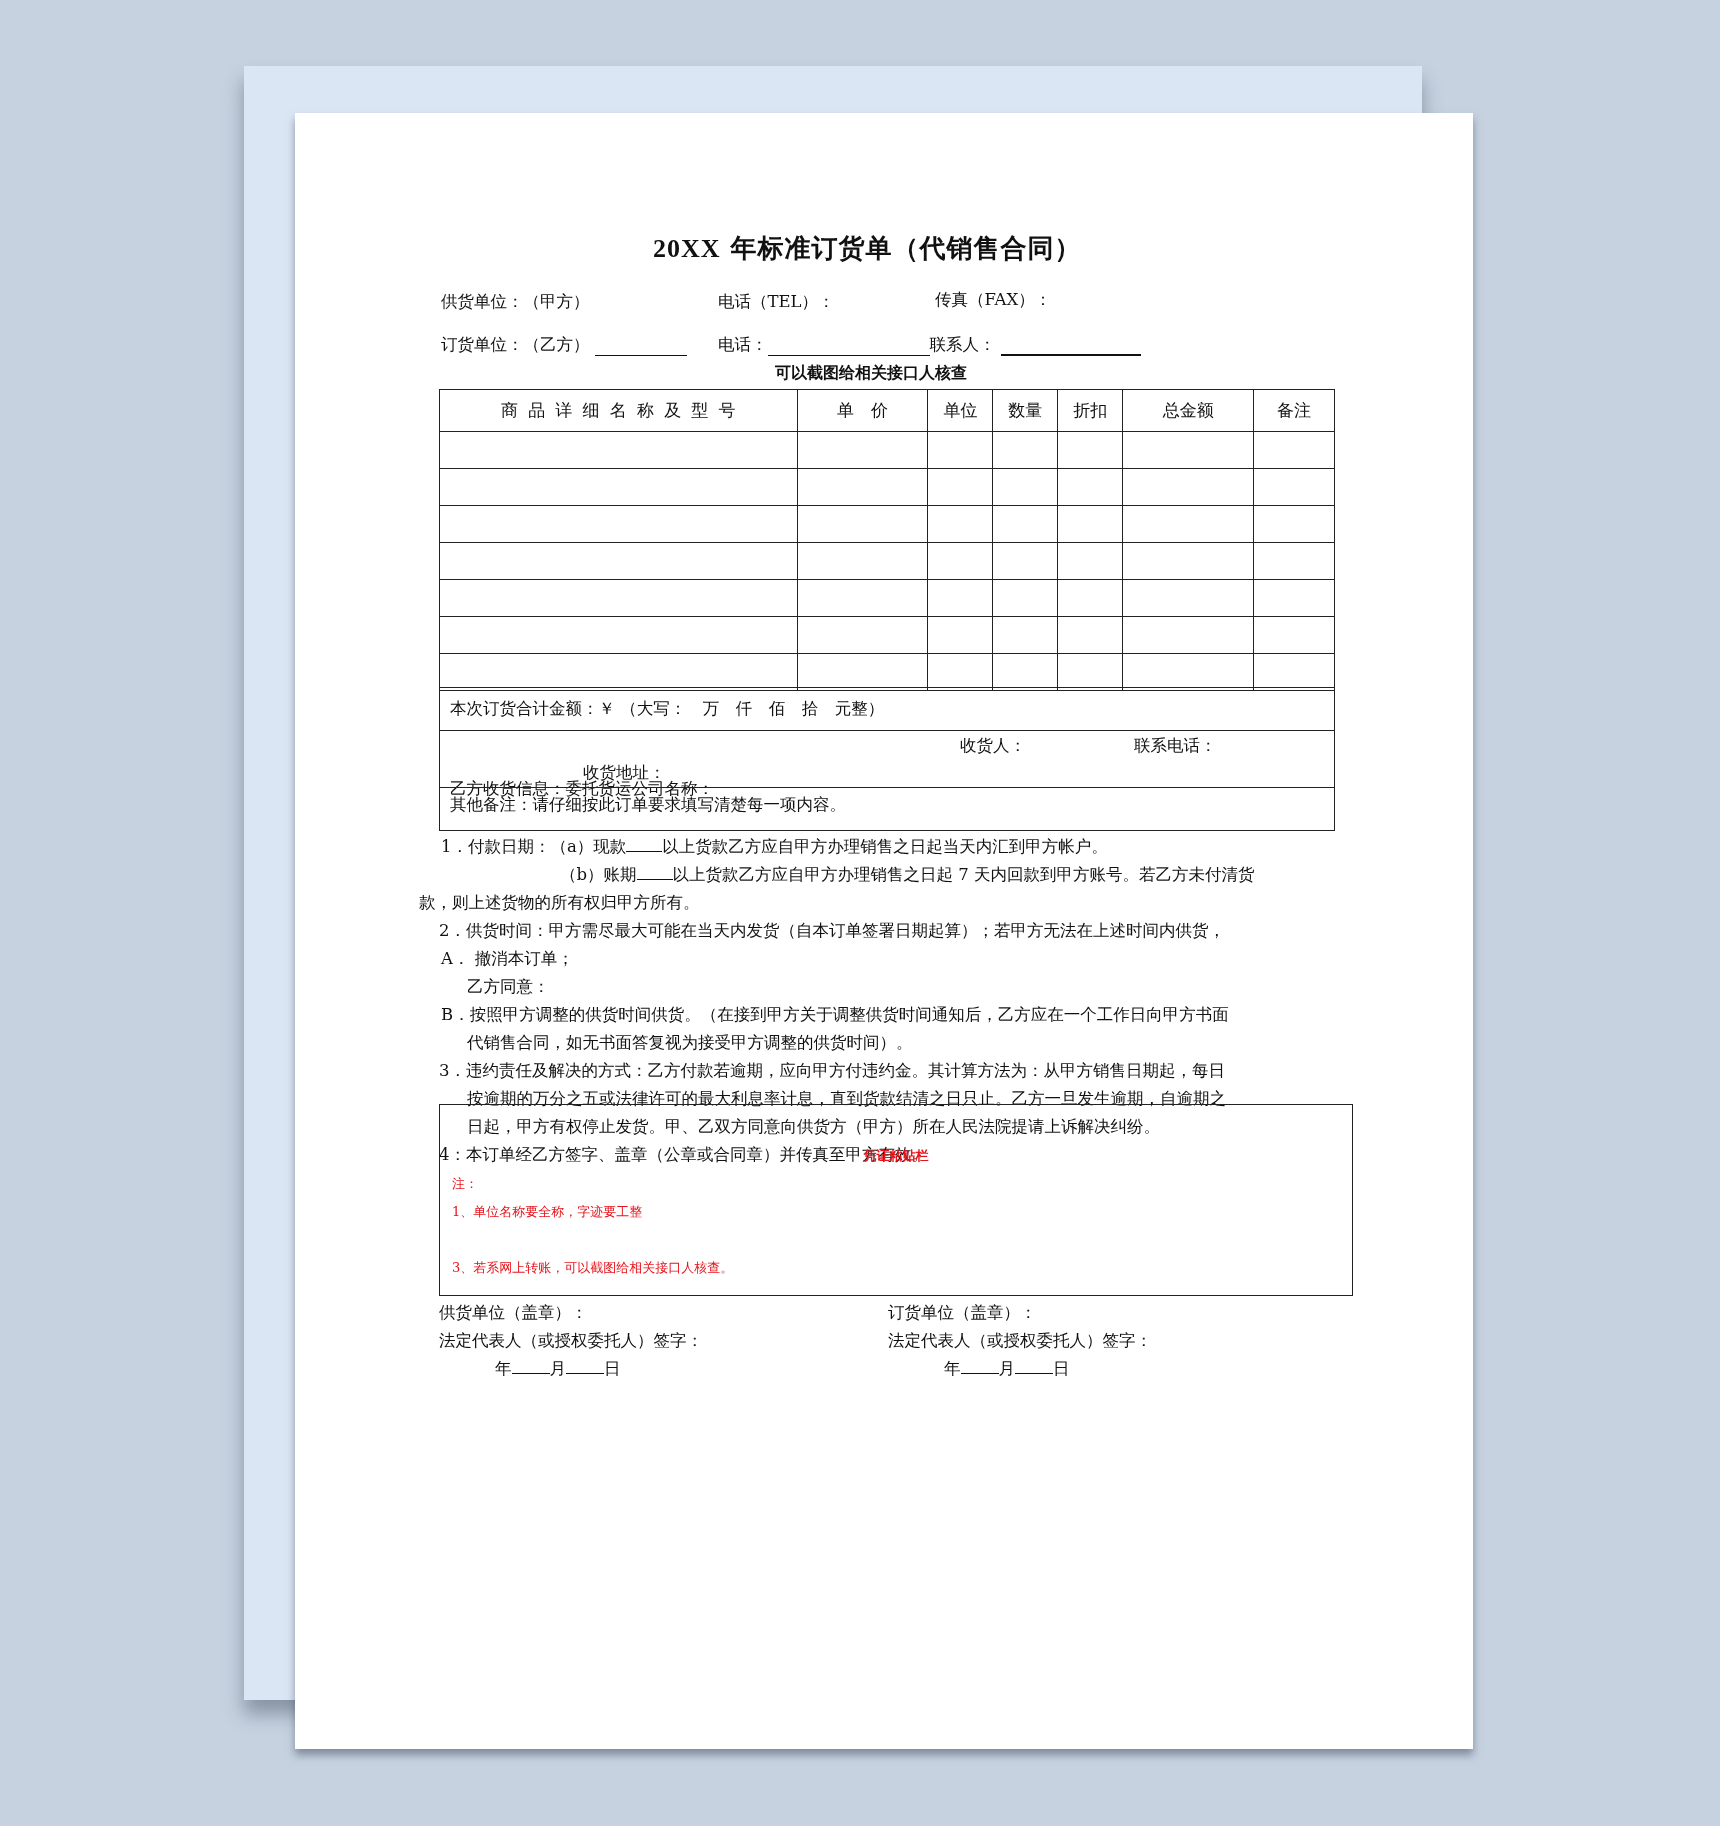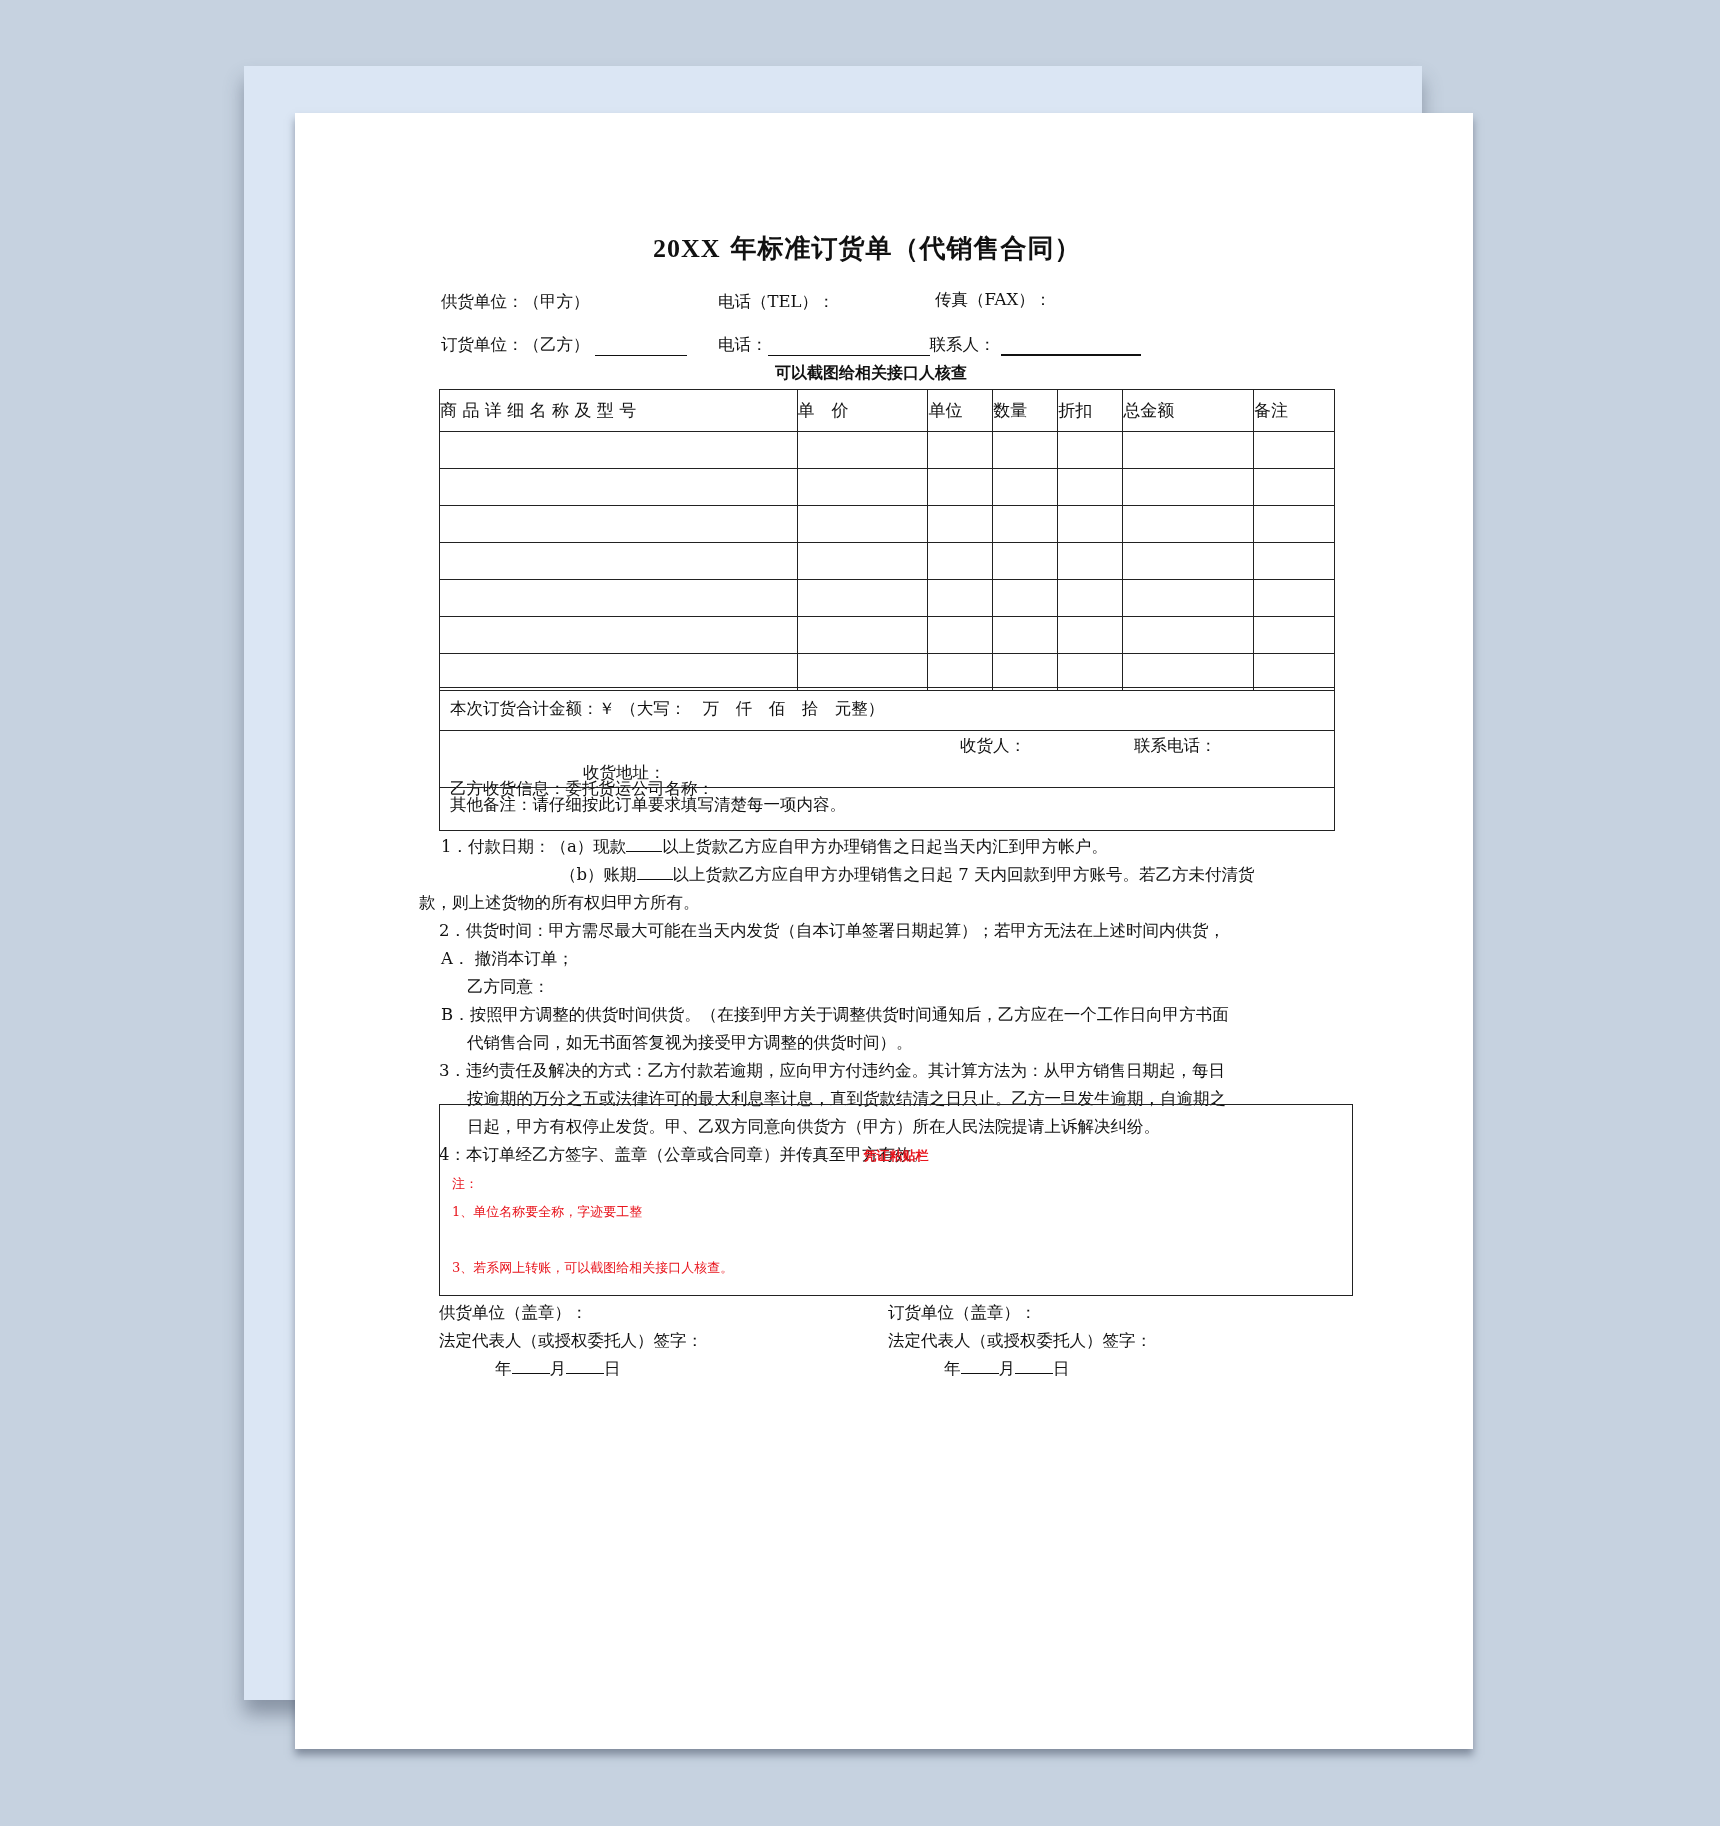--- a/index.html
+++ b/index.html
@@ -25,21 +25,21 @@
   .t16 { font-size: 16.5px; }
   .uline { display: inline-block; border-bottom: 1px solid #111; height: 16px; vertical-align: bottom; }
   .uline.thick { border-bottom: 2px solid #111; }
 
   table.products {
     position: absolute; left: 144px; top: 276px; width: 896px;
     border-collapse: collapse;
   }
   table.products td, table.products th {
     border: 1.5px solid #222; height: 36px; padding: 0; font-weight: normal;
-    font-size: 17px; text-align: left;
+    font-size: 17px; text-align: center; font-family: Liberation Mono, monospace;
   }
   table.products th { height: 41px; }
   .summary-box {
     position: absolute; left: 144px; width: 894px; border: 1.5px solid #222; border-top: none;
     font-size: 16.5px;
   }
   .box-cell { position: relative; border-top: 1.5px solid #222; }
   .terms { position: absolute; left: 144px; width: 900px; font-size: 16.5px; line-height: 28px; }
   .terms div { white-space: nowrap; }
   .blank { display: inline-block; width: 36px; border-bottom: 1px solid #111; height: 14px; }

